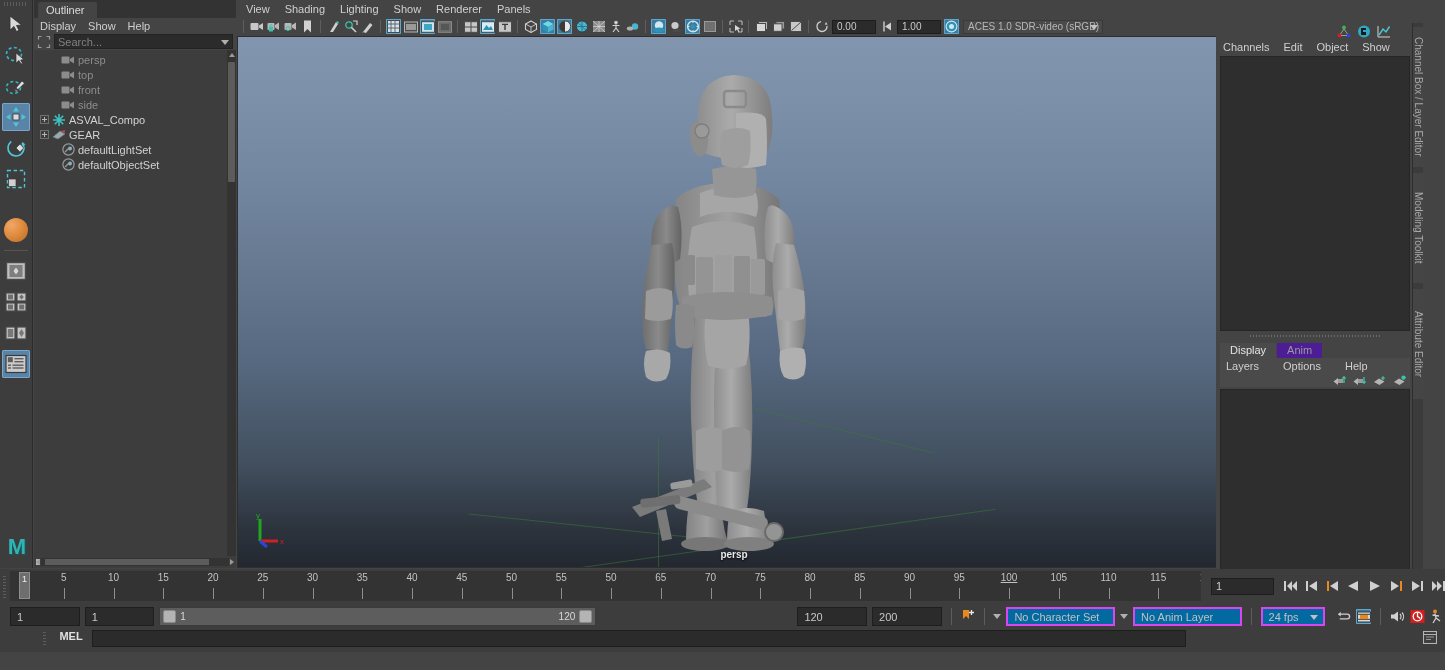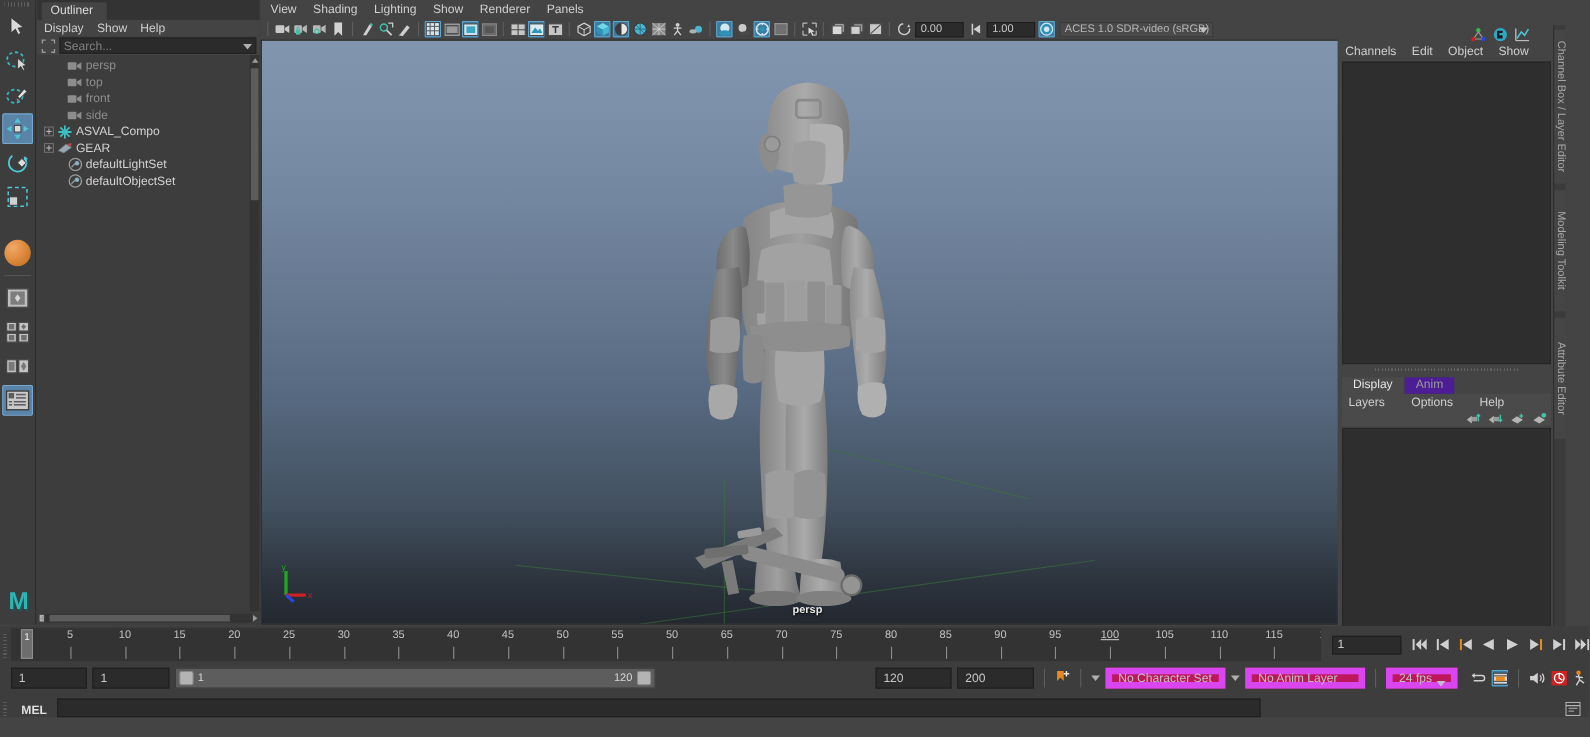--- a/index.html
+++ b/index.html
@@ -231,32 +231,32 @@
     padding-left: 10px; }
   .rr-field { width: 78px; height: 19px; background: #2b2b2b;
     border: 1px solid #1e1e1e; color: #c8c8c8; font-size: 11px;
     display: flex; align-items: center; padding-left: 6px; }
   .rr-slider { flex: 0 0 437px; height: 19px; background: #5d5d5d;
     border: 1px solid #3a3a3a; position: relative; display:flex; align-items:center;}
   .rr-slider .knob { width: 13px; height: 13px; background: #b4b4b4;
     border: 1px solid #8a8a8a; border-radius: 2px; }
   .rr-slider .lbl { font-size: 10px; color: #d8d8d8; margin: 0 4px; }
   .rr-sep { width: 1px; height: 17px; background: #5e5e5e; margin: 0 4px; }
-  .rr-dd { height: 19px; background: #be185d; border: 6px solid #d946ef;
+  .rr-dd { height: 19px; background: #0369a1; border: 2px solid #d946ef;
     color: #c0c0c0; font-size: 11px; display:flex; align-items:center;
     padding-left: 6px; position: relative; }
   .rr-dd .cv { position:absolute; right:5px; top:6px;
     border-left:4px solid transparent;border-right:4px solid transparent;
     border-top:5px solid #c0c0c0; }
   .tri-sm { width:0;height:0;border-left:4px solid transparent;
     border-right:4px solid transparent;border-top:5px solid #b0b0b0; }
 
   
   .melrow { position: absolute; left: 0; top: 630px; width: 1445px; height: 22px;
-    background: #3d3d3d; display: flex; align-items: flex-end; }
+    background: #3d3d3d; display: flex; align-items: flex-start; padding-left: 40px; }
   .mel-grip { width: 10px; height: 16px;
     background-image: repeating-linear-gradient(0deg,#5d5d5d 0 1px,transparent 1px 3px);
     background-size: 3px 14px; background-repeat: no-repeat;
     background-position: 3px 1px; flex: 0 0 10px; }
   .mel-tag { width: 42px; font-size: 11px; font-weight: bold; color: #e0e0e0;
     text-align: center; }
   .mel-input { width: 1094px; height: 17px; background: #2b2b2b;
     border: 1px solid #1e1e1e; }
   .mel-right { flex: 1; }
 

